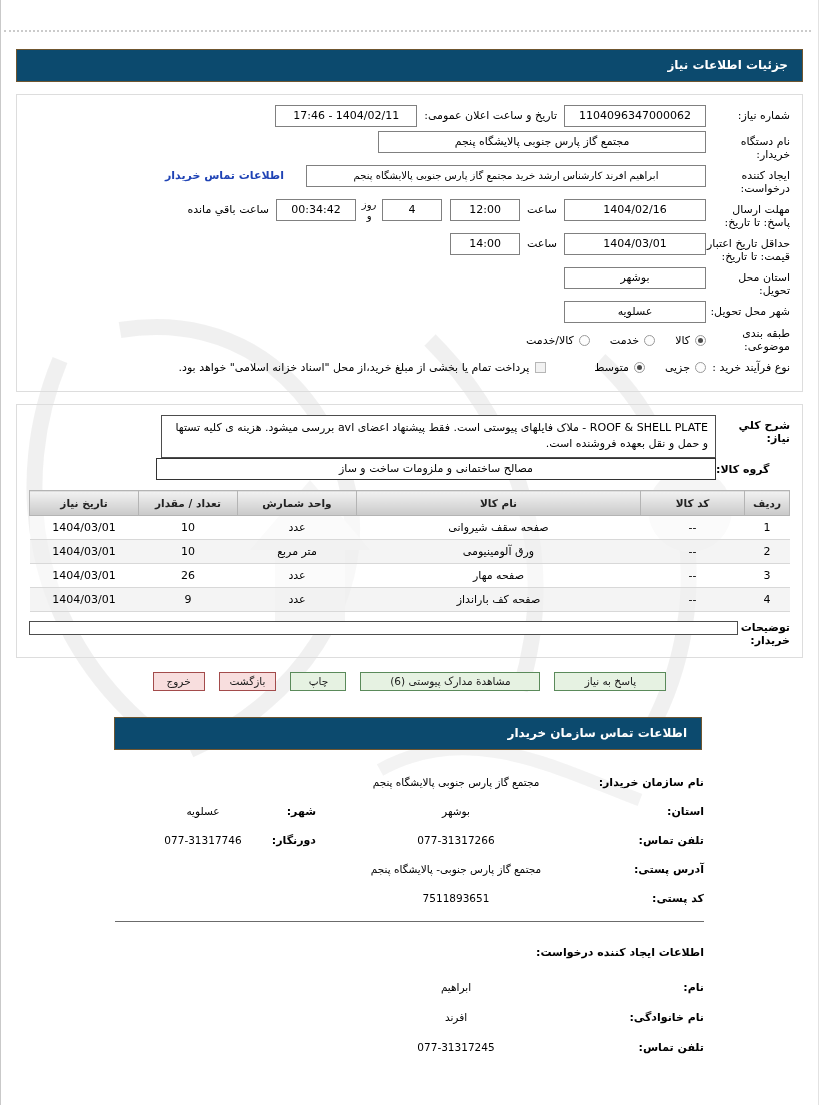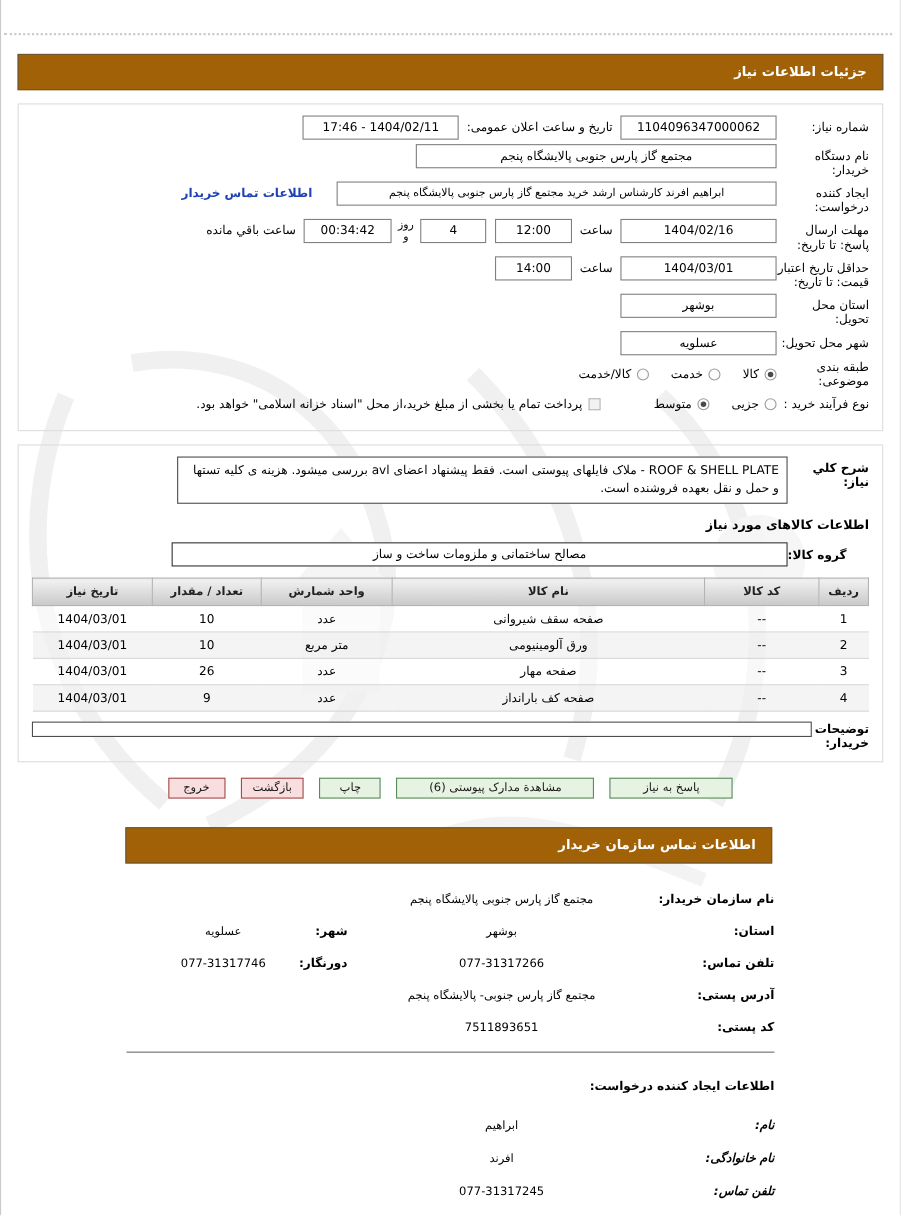--- a/index.html
+++ b/index.html
@@ -45,21 +45,21 @@
     pointer-events: none;
     z-index: 0;
     opacity: .5;
   }
 
   .content { position: relative; z-index: 2; }
 
   
   .bar {
     margin: 0 16px;
-    background: #a16207;
+    background: #0c4a6e;
     border: 1px solid #6f5630;
     color: #ffffff;
     font-weight: bold;
     font-size: 12px;
     padding: 8px 14px 9px 14px;
     box-sizing: border-box;
     text-align: right;
     letter-spacing: .2px;
   }
 
@@ -313,21 +313,21 @@
     margin: 14px 0 0 0;
     height: 0;
   }
 
   .req-title {
     font-weight: bold; font-size: 11px;
     text-align: right;
     margin: 24px 0 22px 0;
   }
   .r-row { display: flex; align-items: baseline; margin-bottom: 17px; }
-  .r-lbl { font-weight: bold; font-size: 11px; width: 108px; flex: 0 0 108px; text-align: right; font-style: italic; }
+  .r-lbl { font-weight: bold; font-size: 11px; width: 108px; flex: 0 0 108px; text-align: right; }
   .r-val { font-size: 10.5px; width: 280px; flex: 0 0 280px; text-align: center; }
 </style>
 </head>
 <body>
 
 <div class="page-frame"></div>
 
 <svg class="watermark" viewBox="0 0 819 520" xmlns="http://www.w3.org/2000/svg">
   <g fill="none" stroke="#e3e3e3" stroke-width="16">
     <path d="M60 60 C 10 180, 30 330, 150 430"></path>
@@ -444,21 +444,20 @@
 
   </div>
 
   <div class="panel">
 
     <div class="desc-row">
       <div class="desc-lbl">شرح کلي نیاز:</div>
       <div class="desc-box">ROOF &amp; SHELL PLATE - ملاک فایلهای پیوستی است. فقط پیشنهاد اعضای avl بررسی میشود. هزینه ی کلیه تستها و حمل و نقل بعهده فروشنده است.</div>
     </div>
 
-    <div class="sub-title">اطلاعات کالاهای مورد نیاز</div>
 
     <div class="group-row">
       <div class="group-lbl">گروه کالا:</div>
       <div class="group-fld">مصالح ساختمانی و ملزومات ساخت و ساز</div>
     </div>
 
     <table class="goods">
       <thead>
         <tr>
           <th class="col-radif">ردیف</th>

